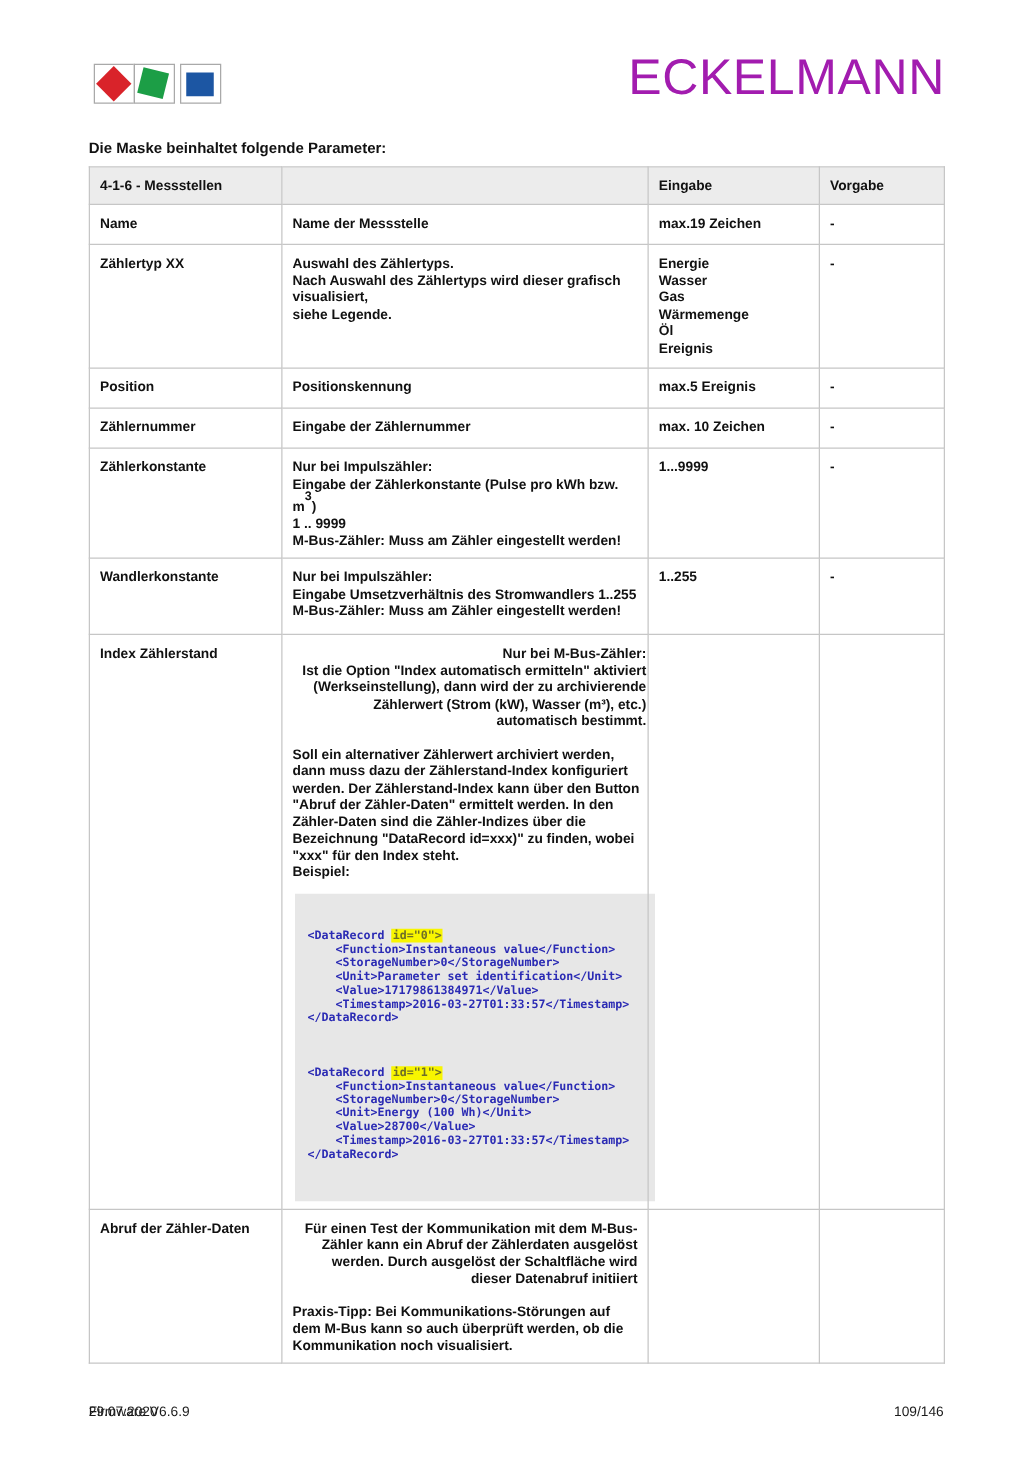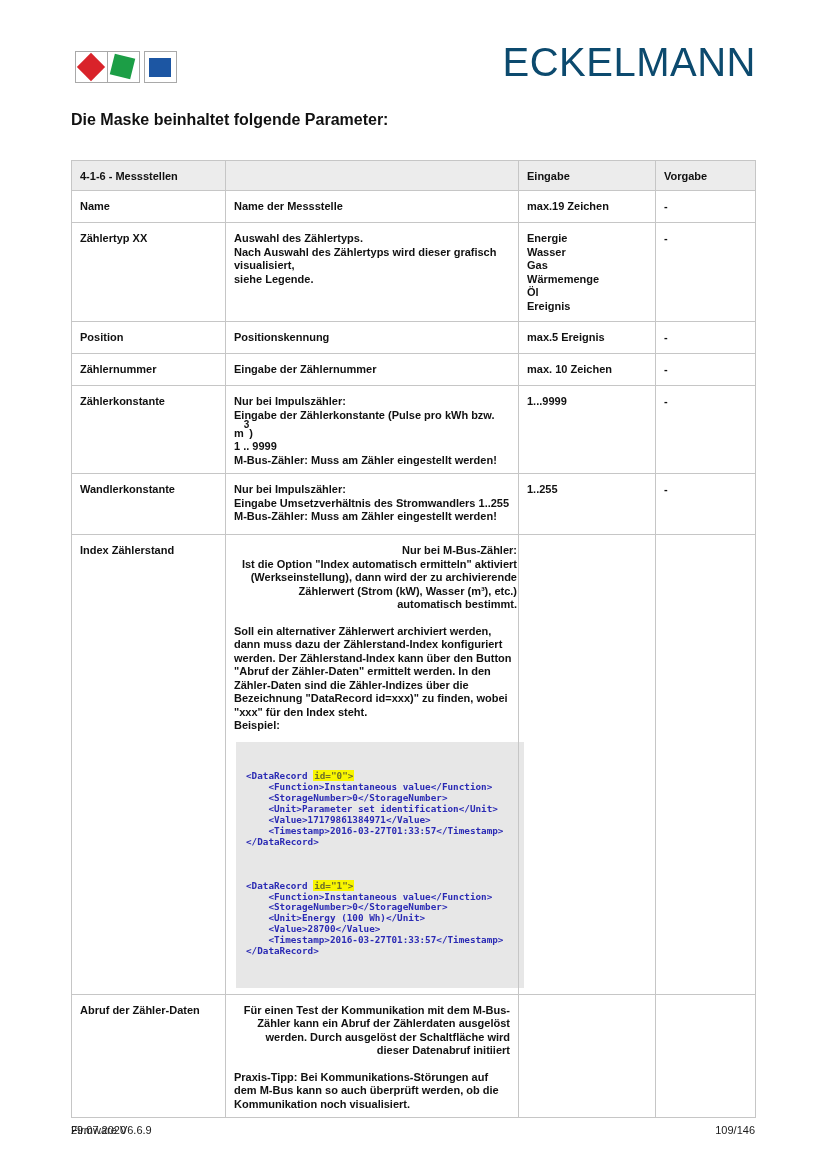--- a/index.html
+++ b/index.html
@@ -9,27 +9,27 @@
   
   .logo { position:absolute; left:75px; top:51px; display:flex; }
   .logo-box { width:31px; height:30px; border:1px solid #a9a9a9; position:relative; background:#fff; }
   .logo-box + .logo-box { margin-left:-1px; }
   .logo-box.last { margin-left:4px; }
   .shape { position:absolute; }
   .diamond { width:20px; height:20px; background:#d9232a; left:5px; top:5px; transform:rotate(45deg); }
   .gsq { width:21px; height:21px; background:#1c9e46; left:4px; top:4px; transform:rotate(14deg); }
   .bsq { width:22px; height:19px; background:#1c56a3; left:4px; top:6px; }
   .wordmark { position:absolute; right:71px; top:42px; font-size:40px; line-height:40px;
-              color:#0c4a6e; font-weight:100; letter-spacing:0.5px; }
+              color:#a21caf; font-weight:100; letter-spacing:0.5px; }
 
-  .heading { position:absolute; left:71px; top:111px; font-size:16px; font-weight:bold; }
+  .heading { position:absolute; left:71px; top:111px; font-size:12px; font-weight:bold; }
 
   
   table.params { position:absolute; left:71px; top:133px; width:684px;
-                 border-collapse:collapse; table-layout:fixed;margin-top:27px; }
+                 border-collapse:collapse; table-layout:fixed; }
   .params td, .params th { border:1px solid #c6c6c6; vertical-align:top; text-align:left;
                  padding:9px 8px 6px 8px; font-size:11px; line-height:13.5px; font-weight:bold; }
   .params th { background:#ececec; font-weight:bold; }
   .c1{width:154px;} .c2{width:293px;} .c3{width:137px;} .c4{width:100px;}
   tr.rh{height:30px;} tr.r0{height:32px;} tr.r1{height:99px;} tr.r2{height:32px;}
   tr.r3{height:32px;} tr.r4{height:73px;} tr.r5{height:61px;} tr.r6{height:373px;} tr.r7{height:109px;}
   .pl { white-space:pre-line; }
   .para { margin:0 0 13px 0;text-align:right; }
   .bigsup { font-size:10px; position:relative; top:-4px; }
 

